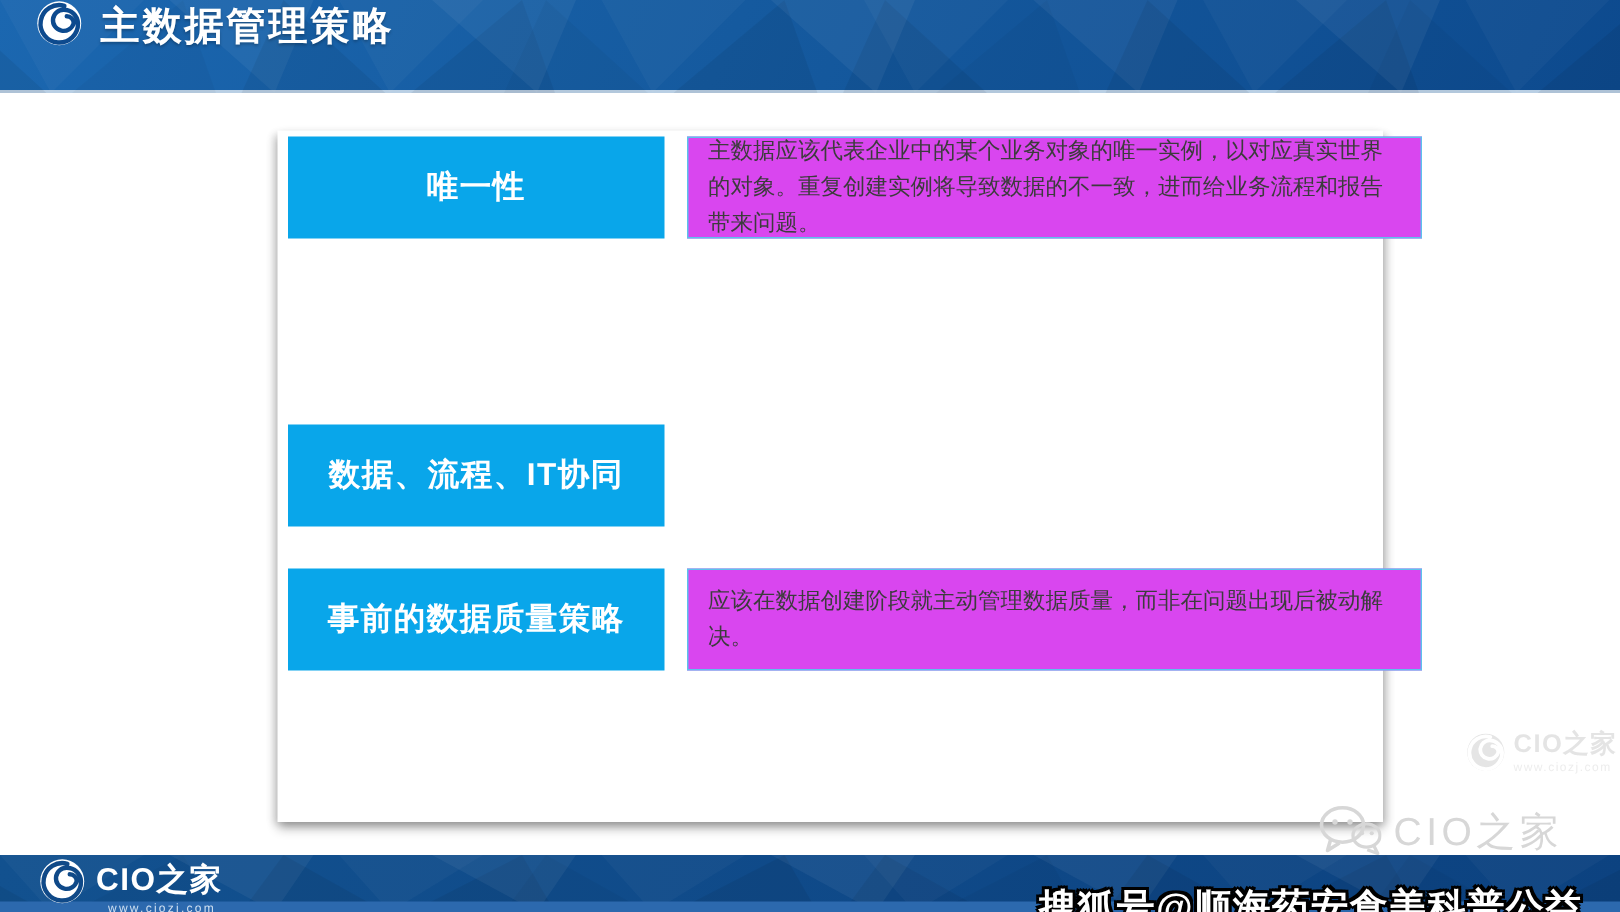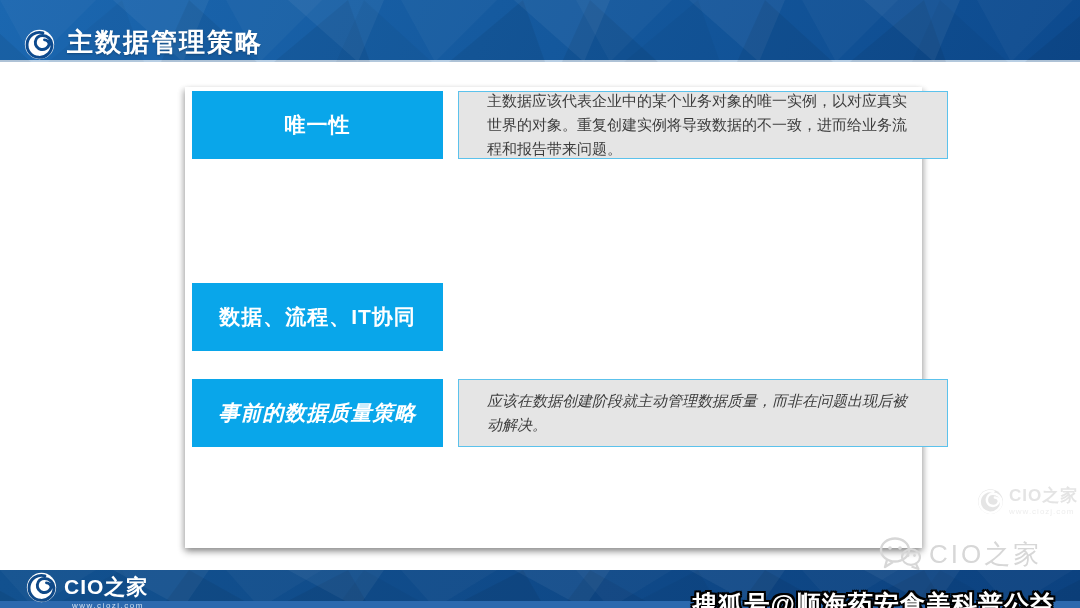--- a/index.html
+++ b/index.html
@@ -14,47 +14,47 @@
   *{margin:0;padding:0;box-sizing:border-box;}
   html,body{width:1080px;height:608px;overflow:hidden;}
   body{font-family:"Liberation Sans","DejaVu Sans",sans-serif;background:#ffffff;}
   .slide{position:relative;width:1080px;height:608px;background:#ffffff;overflow:hidden;}
 
   
   .topbar{
     position:absolute;left:0;top:0;width:1080px;height:62px;
     background:linear-gradient(115deg,var(--header-blue1) 0%,#155a9f 45%,var(--header-blue2) 100%);
     border-bottom:2px solid #b9cfe4;
-    display:flex;align-items:flex-end;
+    display:flex;align-items:flex-start;
   }
   .poly-tex{position:absolute;left:0;top:0;pointer-events:none;}
   .brand-logo{position:relative;margin-left:24px;width:31px;height:31px;flex:none;}
   .page-title{
     position:relative;margin-left:12px;color:#ffffff;font-size:26px;font-weight:bold;
     letter-spacing:2px;text-shadow:0 1px 2px rgba(0,0,0,.25);
   }
 
   
   .card{
     position:absolute;left:185px;top:87px;width:737px;height:461px;background:#ffffff;
     box-shadow:0 4px 7px rgba(0,0,0,.32),-3px 2px 5px rgba(0,0,0,.10),3px 2px 5px rgba(0,0,0,.10);
     padding:4px 0 0 7px;
   }
   .row{display:flex;height:68px;margin-bottom:28px;}
-  .row:last-child{margin-bottom:0;font-style:italic;}
+  .row:last-child{margin-bottom:0;}
   .row-label{
     flex:none;width:251px;height:68px;background:var(--accent);color:#ffffff;
     display:flex;align-items:center;justify-content:center;
     font-size:21px;font-weight:600;letter-spacing:1px;text-align:center;line-height:1.2;
   }
   .row-desc{
-    flex:none;width:490px;height:68px;margin-left:15px;background:#e5e5e5;
+    flex:none;width:490px;height:68px;margin-left:15px;background:#d946ef;
     border:1px solid var(--desc-border);
     display:flex;align-items:center;
-    padding:6px 28px;font-size:15px;line-height:1.6;color:var(--text-dark);
+    padding:6px 13px;font-size:15px;line-height:1.6;color:var(--text-dark);
   }
 
   
   .wm1{position:absolute;left:977px;top:487px;display:flex;align-items:center;opacity:.95;}
   .wm1 .wm1-txt{margin-left:5px;}
   .wm1-brand{font-size:17px;font-weight:bold;color:#e3e3e3;letter-spacing:1px;line-height:1;}
   .wm1-url{font-size:8px;color:#ececec;letter-spacing:1px;margin-top:3px;}
   .wm2{position:absolute;left:879px;top:537px;display:flex;align-items:center;}
   .wm2-brand{margin-left:8px;font-size:26px;color:#d7d7d7;letter-spacing:3px;font-weight:400;line-height:1;}
 

